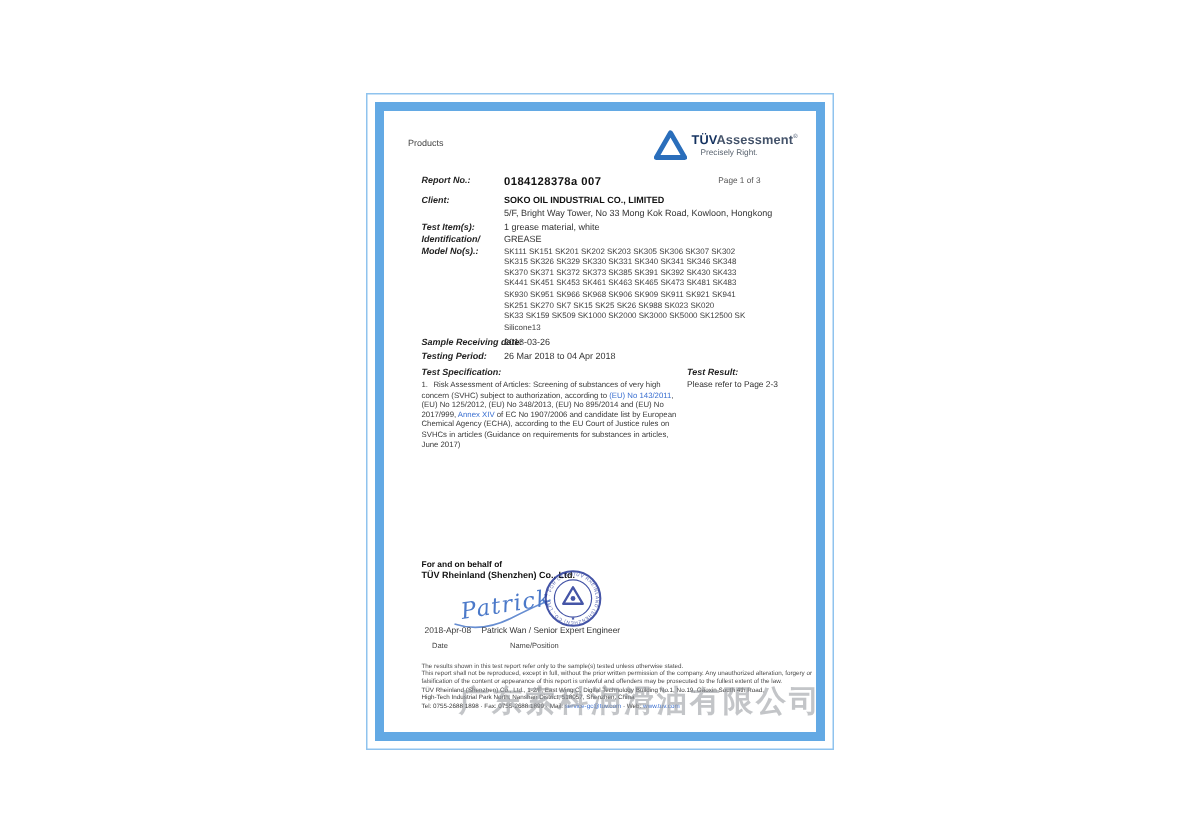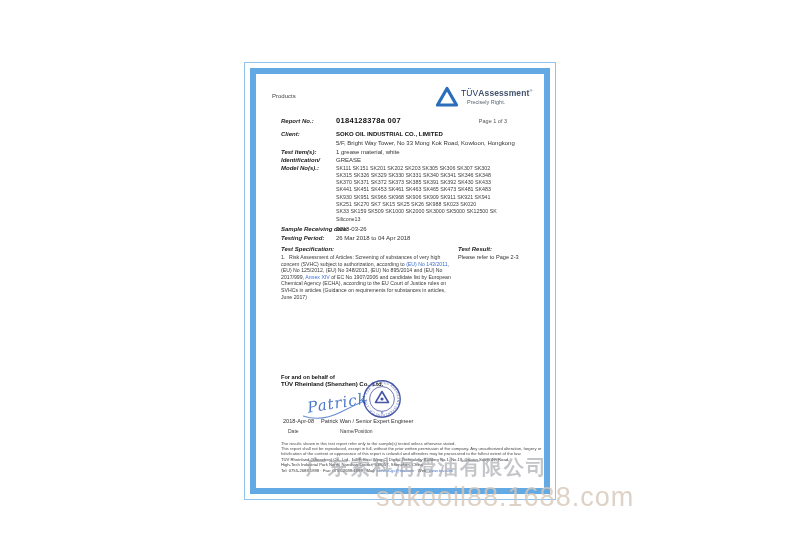--- a/index.html
+++ b/index.html
@@ -16,21 +16,21 @@
   }
   .frame-band {
     position:absolute; left:250px; top:68px; width:300px; height:426px;
     border:6px solid #63a9e4; background:#ffffff;
   }
   
   .products { position:absolute; left:272px; top:93px; font-size:6px; color:#444; }
   .logo { position:absolute; left:436px; top:85px; width:110px; height:26px; }
   .logo-tri { position:absolute; left:0; top:1px; }
   .logo-word { position:absolute; left:25px; top:3px; font-size:8.5px; letter-spacing:0.1px; white-space:nowrap; }
-  .logo-tuv { font-weight:normal; color:#13315f; }
+  .logo-tuv { font-weight:bold; color:#13315f; }
   .logo-rhein { font-weight:bold; color:#44536a; }
   .logo-reg { font-size:4px; color:#44536a; vertical-align:super; }
   .logo-tag { position:absolute; left:31px; top:14px; font-size:5.5px; color:#5a6470; }
   .page-ind { position:absolute; left:455px; top:118px; width:52px; font-size:5.5px; color:#555; text-align:right; }
   
   .lbl { position:absolute; left:281px; font-size:6px; font-weight:bold; font-style:italic; color:#222; white-space:pre-line; }
   .val { position:absolute; left:336px; font-size:6px; color:#333; white-space:pre-line; }
   .report-no { top:116px; font-size:7.5px; font-weight:bold; color:#111; letter-spacing:0.3px; }
   .client-name { top:131px; font-weight:bold; color:#111; }
   .client-addr { top:140px; }
@@ -178,15 +178,14 @@
     <div>This report shall not be reproduced, except in full, without the prior written permission of the company. Any unauthorized alteration, forgery or</div>
     <div>falsification of the content or appearance of this report is unlawful and offenders may be prosecuted to the fullest extent of the law.</div>
   </div>
   <div class="addr addr1">TÜV Rheinland (Shenzhen) Co., Ltd., 1-2/F, East Wing C, Digital Technology Building No.1, No.19, Gaoxin South 4th Road,</div>
   <div class="addr addr2">High-Tech Industrial Park North, Nanshan District, 518057, Shenzhen, China</div>
   <div class="contact">
     <span>Tel: 0755-2688 1898 · Fax: 0755-2688 1899 · Mail: </span><span class="link">service-gc@tuv.com</span><span> · Web: </span><span class="link">www.tuv.com</span>
   </div>
 
   <div class="wm-cn">广东索科润滑油有限公司</div>
-  <div class="wm-url">sokooil88.1688.com</div>
 
 </div>
 
 </body></html>

